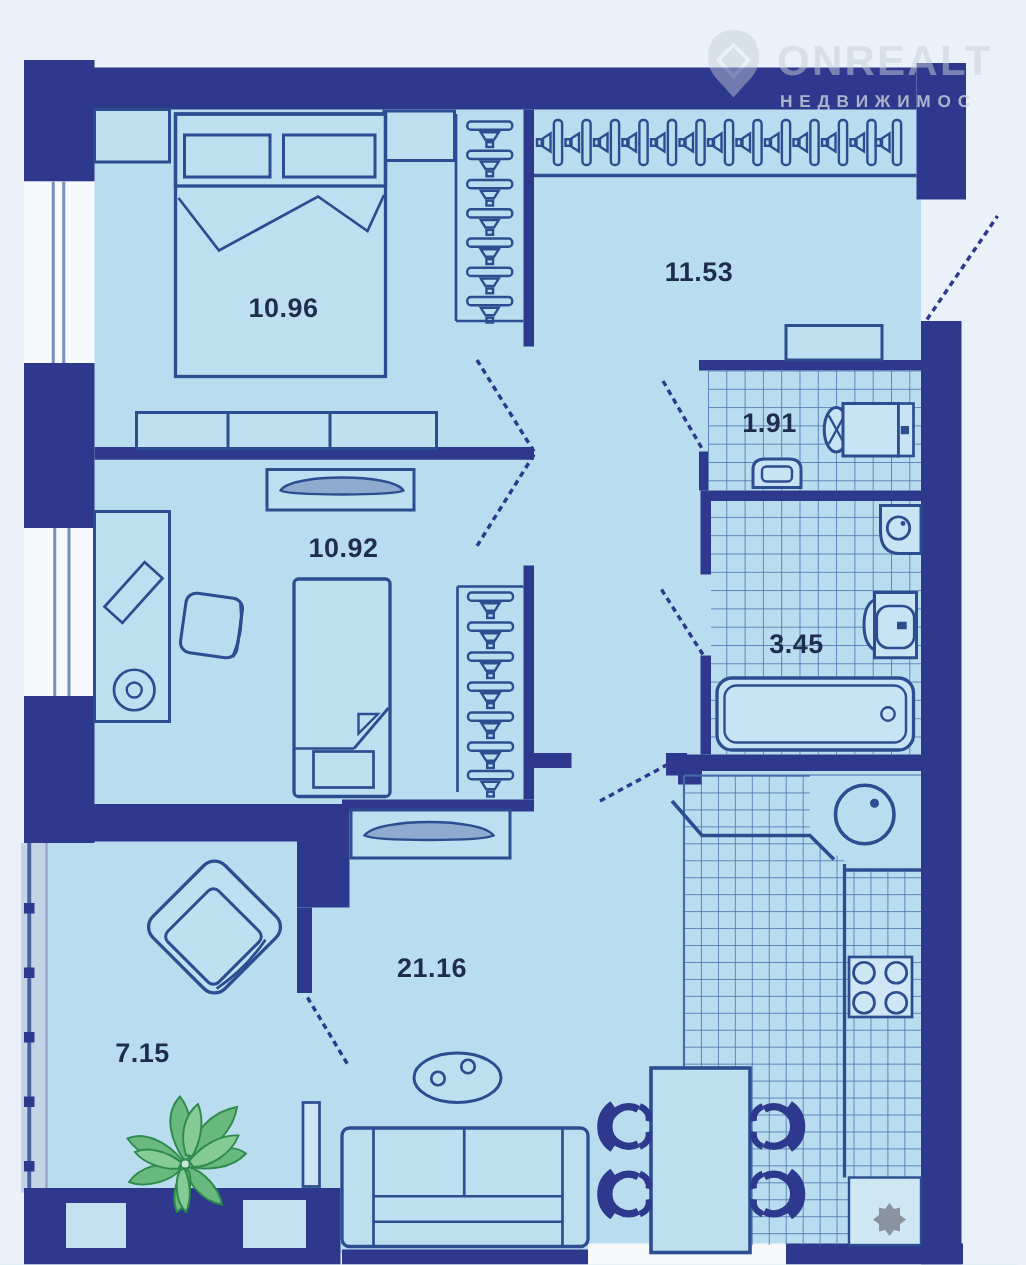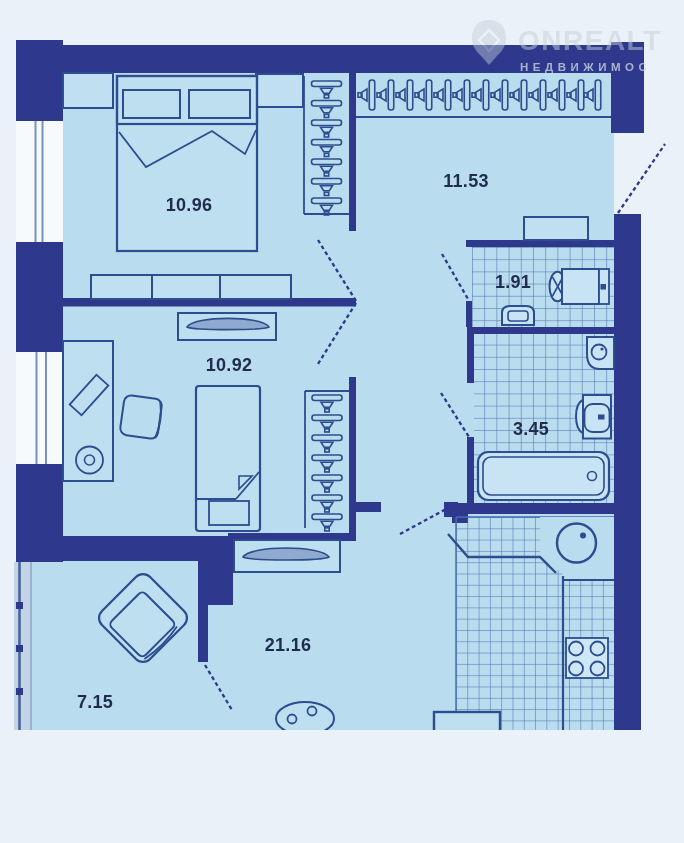--- a/index.html
+++ b/index.html
@@ -1,16 +1,16 @@
 <!DOCTYPE html>
 <html><head>
 <meta charset="utf-8">
 <style>
 html,body{margin:0;padding:0;background:#eaf1f8;}
-#page{width:684px;height:730px;position:relative;overflow:hidden;font-family:"Liberation Sans",sans-serif;}
+#page{width:684px;height:843px;position:relative;overflow:hidden;font-family:"Liberation Sans",sans-serif;}
 svg{position:absolute;left:0;top:0;}
 .lbl{font-family:"Liberation Sans",sans-serif;font-weight:bold;fill:#1f2c4e;font-size:18px;letter-spacing:0.3px;}
 </style>
 </head>
 <body>
 <div id="page">
 <svg width="684" height="843" viewBox="0 0 684 843">
 <defs>
 <pattern id="g12" width="12.2" height="12.2" patternUnits="userSpaceOnUse" x="472" y="247">
   <path d="M12.2,0 L0,0 L0,12.2" fill="none" stroke="#446aab" stroke-width="1"></path>

